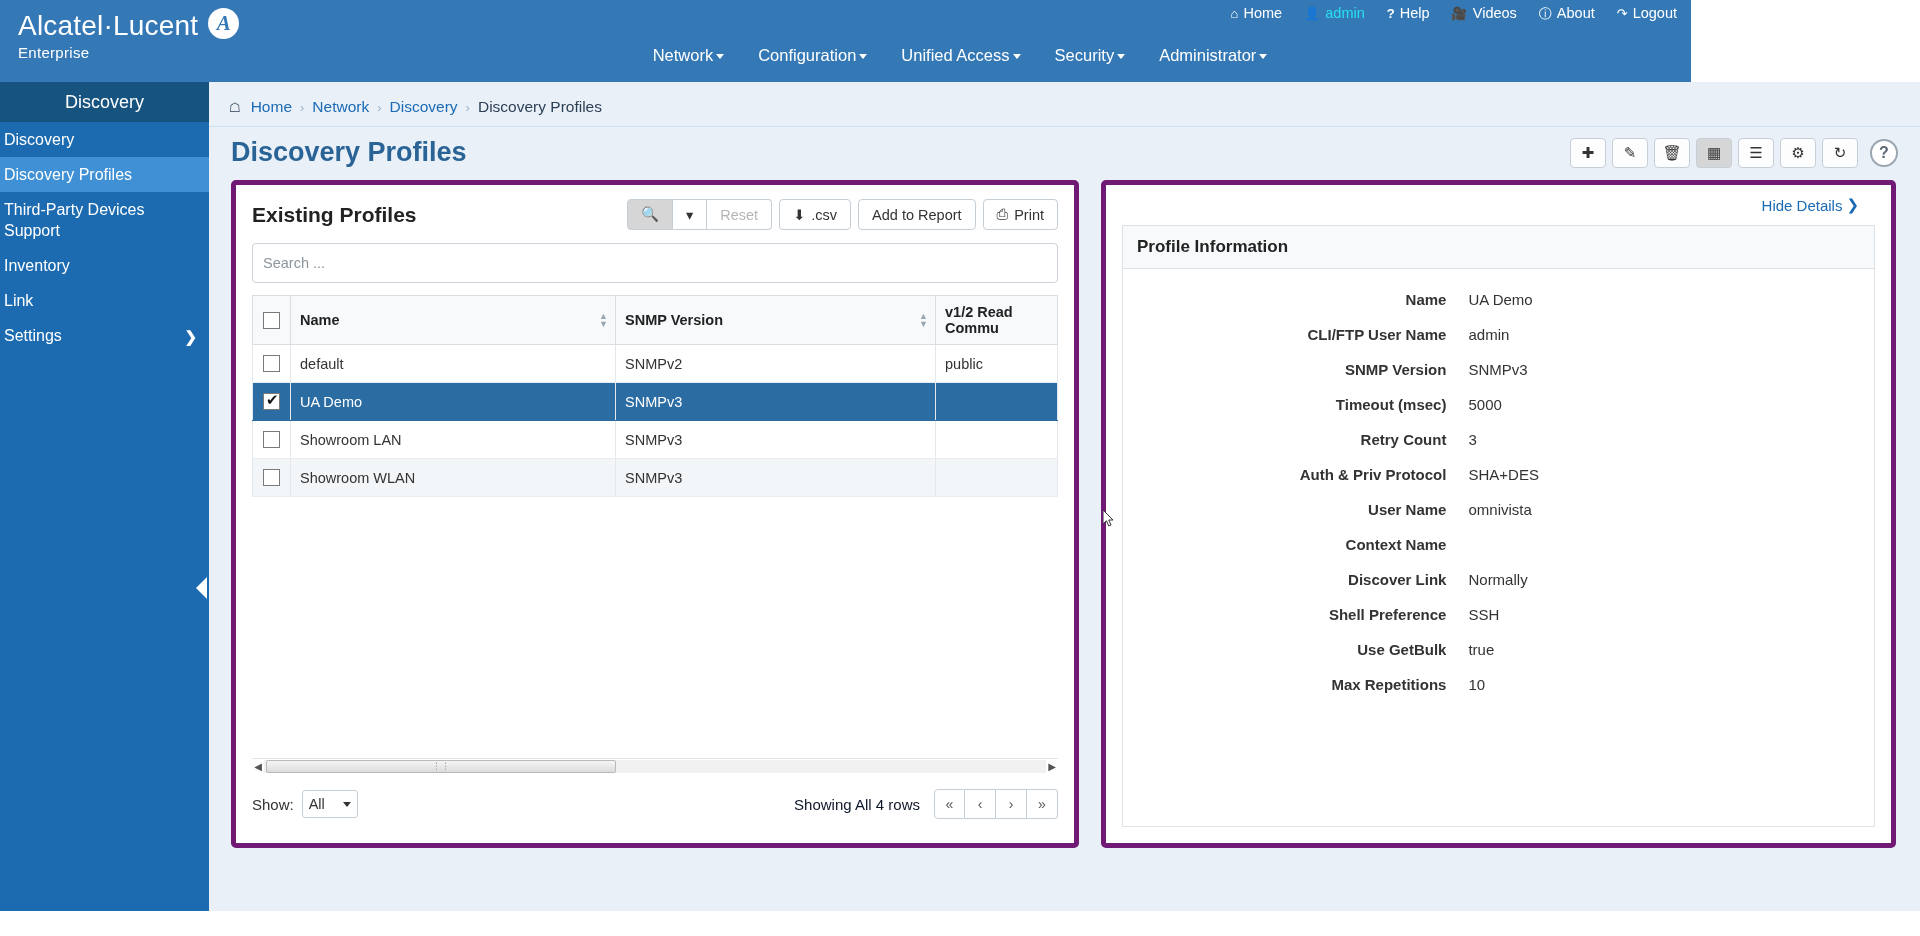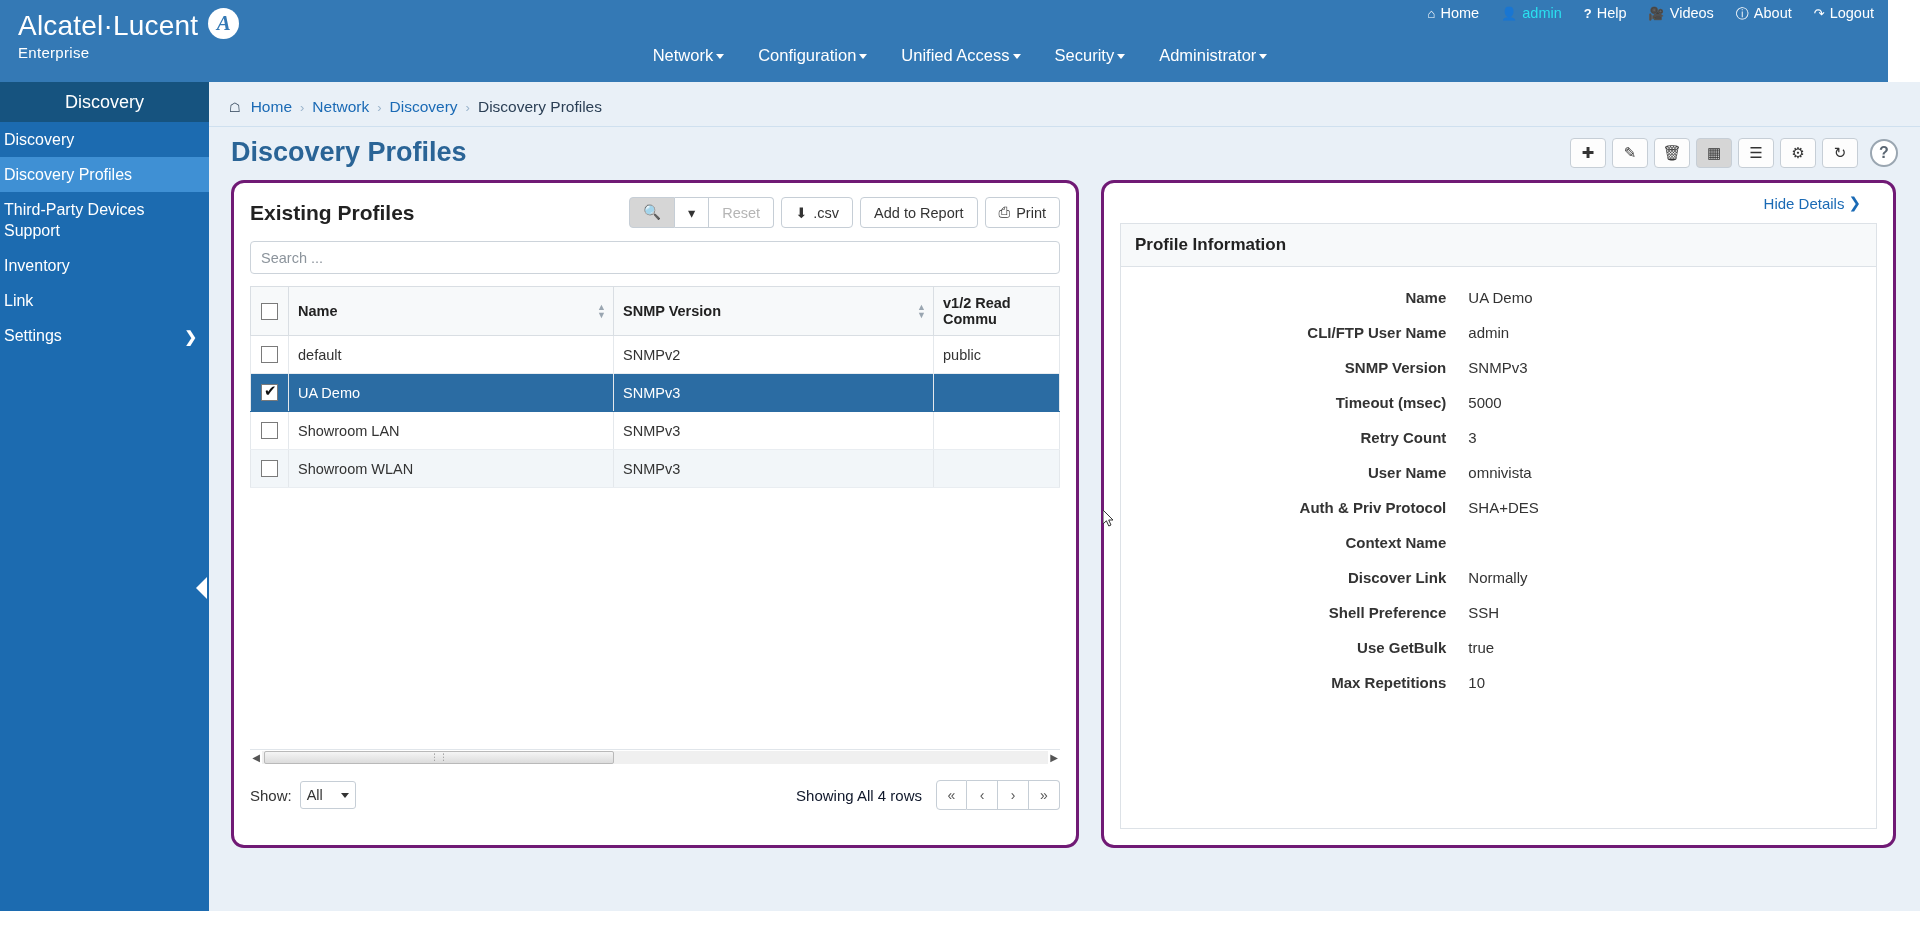--- a/index.html
+++ b/index.html
@@ -5,21 +5,21 @@
   * { box-sizing: border-box; }
   html, body {
     margin: 0; padding: 0;
     width: 1920px; height: 936px;
     font-family: "Liberation Sans", sans-serif;
     background: #ffffff;
     overflow: hidden;
   }
   
   .topbar {
-    position: absolute; top: 0; left: 0; width: 1888px; height: 82px;
+    position: absolute; top: 0; left: 0; width: 1691px; height: 82px;
     background: #3479b5;
   }
   .logo-wrap {
     position: absolute; left: 18px; top: 10px; color: #fff;
   }
   .logo-main {
     font-size: 28px; letter-spacing: .2px; line-height: 30px; font-weight: 400;
     display: flex; align-items: center;
   }
   .logo-badge {
@@ -113,21 +113,21 @@
     width: 28px; height: 28px; border-radius: 50%;
     border: 2px solid #9aa6b1; color: #5a6672;
     background: #fff; display: flex; align-items: center; justify-content: center;
     font-size: 16px; font-weight: bold; cursor: pointer; margin-left: 6px;
   }
 
   
   .panels { display: flex; gap: 22px; padding: 12px 22px 0 22px; }
 
   .card {
-    background: #ffffff; border: 3px solid #701a75; border-radius: 13px;
+    background: #ffffff; border: 5px solid #701a75; border-radius: 5px;
   }
   .left-card { width: 848px; padding: 14px 16px 14px 16px; height: 668px; }
   .right-card { width: 795px; padding: 0; height: 668px; position: relative; }
 
   .lc-head { display: flex; align-items: center; justify-content: space-between; }
   .lc-title { font-size: 21px; color: #222; font-weight: bold; }
   .lc-actions { display: flex; align-items: center; gap: 7px; }
 
   .grp { display: flex; }
   .btn {
@@ -137,21 +137,21 @@
     cursor: pointer; white-space: nowrap; font-family: "Liberation Sans", sans-serif;
   }
   .grp .btn { border-radius: 0; }
   .grp .btn:first-child { border-radius: 4px 0 0 4px; }
   .grp .btn:last-child { border-radius: 0 4px 4px 0; border-left: none; }
   .grp .btn.mid { border-left: none; }
   .btn.active { background: #d6d6d6; }
   .btn.disabled { color: #b5b5b5; background: #fff; cursor: default; }
 
   .search-box {
-    margin-top: 13px; width: 100%; height: 33px;
+    margin-top: 13px; width: 100%; height: 40px;
     border: 1px solid #ccd3da; border-radius: 4px; padding: 0 10px;
     font-size: 14.5px; color: #8c949c; display: flex; align-items: center;
   }
 
   table.grid { width: 100%; border-collapse: collapse; margin-top: 12px; table-layout: fixed; }
   table.grid th {
     background: #f7f9fa; border: 1px solid #d9dee3;
     font-size: 14.5px; color: #222; text-align: left;
     padding: 8px 9px; font-weight: bold; position: relative; height: 36px;
   }
@@ -485,26 +485,26 @@
           </div>
           <div class="kv">
             <div class="kv-label">Timeout (msec)</div>
             <div class="kv-value">5000</div>
           </div>
           <div class="kv">
             <div class="kv-label">Retry Count</div>
             <div class="kv-value">3</div>
           </div>
           <div class="kv">
+            <div class="kv-label">Auth &amp; Priv Protocol</div>
+            <div class="kv-value">SHA+DES</div>
+          </div>
+          <div class="kv">
             <div class="kv-label">User Name</div>
             <div class="kv-value">omnivista</div>
-          </div>
-          <div class="kv">
-            <div class="kv-label">Auth &amp; Priv Protocol</div>
-            <div class="kv-value">SHA+DES</div>
           </div>
           <div class="kv">
             <div class="kv-label">Context Name</div>
             <div class="kv-value"></div>
           </div>
           <div class="kv">
             <div class="kv-label">Discover Link</div>
             <div class="kv-value">Normally</div>
           </div>
           <div class="kv">

